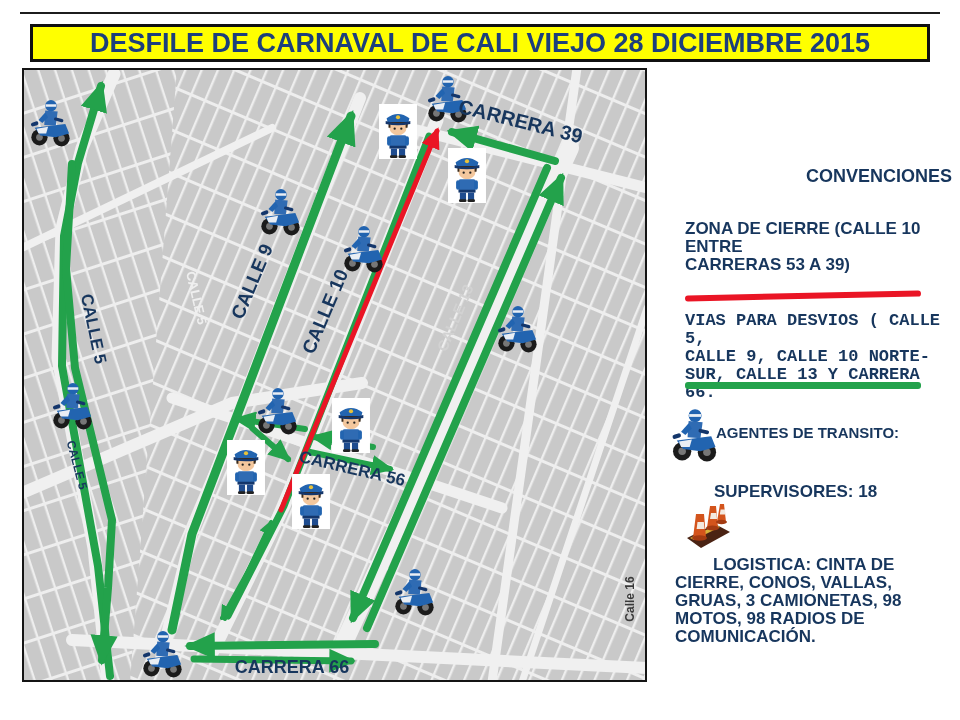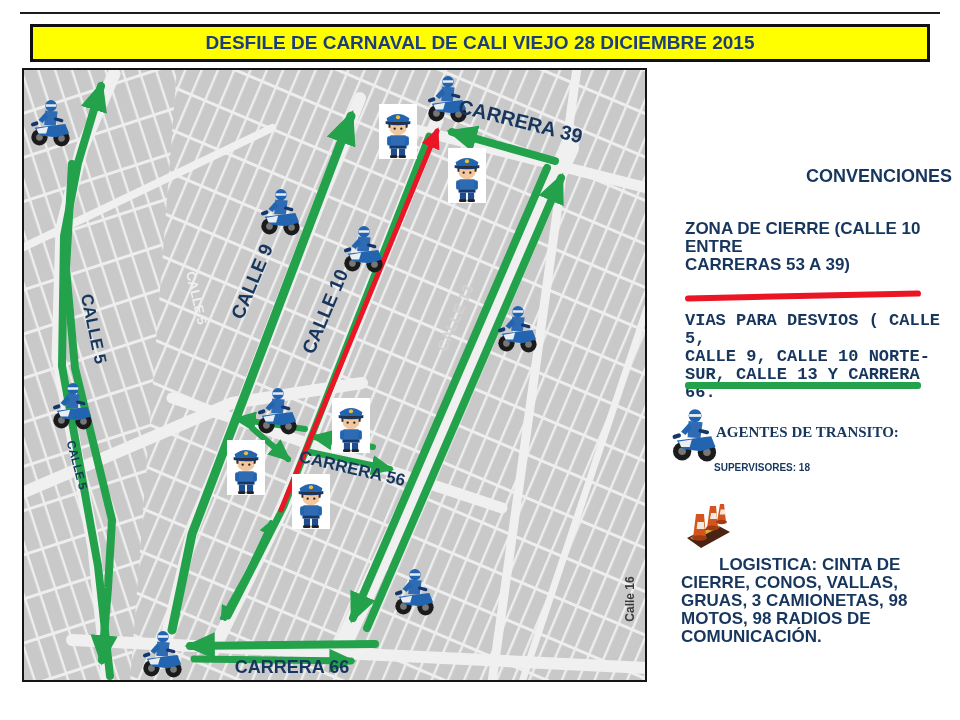--- a/index.html
+++ b/index.html
@@ -7,36 +7,36 @@
     width:960px;height:720px;position:relative;background:#ffffff;
     font-family:"Liberation Sans", sans-serif;overflow:hidden;
   }
   .topline{position:absolute;left:20px;top:12px;width:920px;height:2px;background:#1c1c1c;}
   .banner{
     position:absolute;left:30px;top:24px;width:900px;height:38px;
     background:#ffff00;border:3px solid #101010;box-sizing:border-box;
     display:flex;align-items:center;justify-content:center;
   }
   .banner h1{
-    margin:6px;font-size:19px;font-weight:bold;color:#1c3f7c;letter-spacing:0px;white-space:nowrap;
+    margin:6px;font-size:27px;font-weight:bold;color:#1c3f7c;letter-spacing:0px;white-space:nowrap;
   }
   .map-panel{position:absolute;left:22px;top:68px;width:625px;height:614px;}
   .legend{position:absolute;left:660px;top:150px;width:292px;color:#17365d;font-weight:bold;}
   .legend-title{position:absolute;left:0;top:16px;width:100%;text-align:right;font-size:18px;}
   .legend-text{white-space:pre-line;font-size:17px;line-height:18px;}
   .zona{position:absolute;left:25px;top:70px;width:255px;}
   .redline{position:absolute;left:25px;top:143px;width:236px;height:6px;background:#ea1525;border-radius:3px;transform:rotate(-1.2deg);}
   .vias{position:absolute;left:25px;top:162px;width:265px;font-family:Liberation Mono, monospace;}
   .greenline{position:absolute;left:25px;top:232px;width:236px;height:7px;background:#23a24b;border-radius:3px;}
-  .agents-row{position:absolute;left:8px;top:256px;width:280px;height:58px;font-family:Liberation Serif, serif;}
+  .agents-row{position:absolute;left:8px;top:256px;width:280px;height:58px;}
   .agents-moto{position:absolute;left:0;top:0;width:52px;height:56px;}
   .agents-label{position:absolute;left:48px;top:18px;font-size:15px;}
-  .supervisors{position:absolute;left:54px;top:312px;font-size:10px;}
+  .supervisors{position:absolute;left:54px;top:332px;font-size:17px;}
   .cones{position:absolute;left:24px;top:348px;width:48px;height:54px;}
-  .logistics{position:absolute;left:21px;top:406px;width:245px;text-indent:38px;}
+  .logistics{position:absolute;left:15px;top:406px;width:245px;text-indent:38px;}
 </style>
 </head>
 <body>
 
 <div class="topline"></div>
 
 <div class="banner">
   <h1>DESFILE DE CARNAVAL DE CALI VIEJO 28 DICIEMBRE 2015</h1>
 </div>
 

